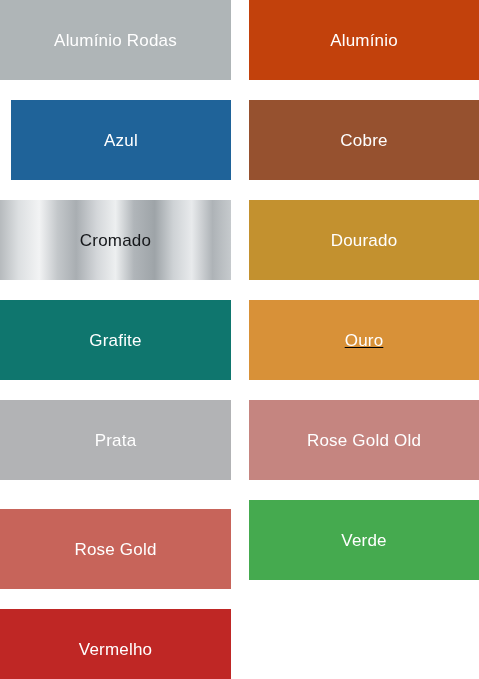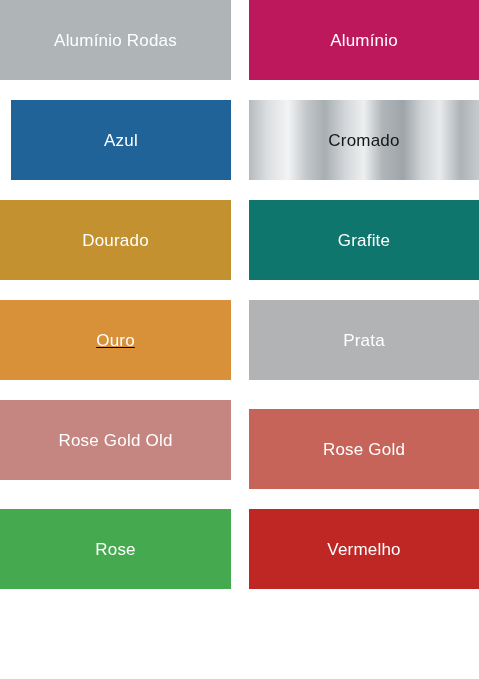--- a/index.html
+++ b/index.html
@@ -50,25 +50,28 @@
   .swatch.light-text .swatch-label { color: #ffffff; }
   .swatch.dark-text  .swatch-label { color: #15171a; }
 </style>
 </head>
 <body>
 
 <div id="swatch-grid">
     <div class="swatch light-text" style="background: rgb(175, 181, 183);">
       <span class="swatch-label">Alumínio Rodas</span>
     </div>
-    <div class="swatch light-text" style="background: #be185d;">
+    <div class="swatch light-text" style="background: #c2410c;">
       <span class="swatch-label">Alumínio</span>
     </div>
     <div class="swatch light-text" style="background: rgb(31, 99, 153); margin-left: 11px;">
       <span class="swatch-label">Azul</span>
+    </div>
+    <div class="swatch light-text" style="background: rgb(150, 81, 47);">
+      <span class="swatch-label">Cobre</span>
     </div>
     <div class="swatch dark-text" style="background: linear-gradient(90deg, rgb(182, 186, 189) 0%, rgb(220, 223, 225) 8%, rgb(242, 243, 244) 17%, rgb(195, 199, 202) 25%, rgb(169, 174, 178) 33%, rgb(212, 215, 218) 42%, rgb(237, 239, 240) 50%, rgb(176, 181, 185) 58%, rgb(158, 164, 168) 67%, rgb(206, 210, 213) 75%, rgb(232, 234, 236) 83%, rgb(174, 179, 183) 92%, rgb(198, 202, 205) 100%);">
       <span class="swatch-label">Cromado</span>
     </div>
     <div class="swatch light-text" style="background: rgb(195, 145, 47);">
       <span class="swatch-label">Dourado</span>
     </div>
     <div class="swatch light-text" style="background: #0f766e;">
       <span class="swatch-label">Grafite</span>
     </div>
@@ -78,21 +81,21 @@
     <div class="swatch light-text" style="background: rgb(178, 179, 181);">
       <span class="swatch-label">Prata</span>
     </div>
     <div class="swatch light-text" style="background: rgb(197, 133, 128);">
       <span class="swatch-label">Rose Gold Old</span>
     </div>
     <div class="swatch light-text" style="background: rgb(199, 100, 90); margin-top: 9px;">
       <span class="swatch-label">Rose Gold</span>
     </div>
     <div class="swatch light-text" style="background: rgb(69, 170, 79);">
-      <span class="swatch-label">Rose</span>
+      <span class="swatch-label">Verde</span>
     </div>
     <div class="swatch light-text" style="background: rgb(191, 39, 37);">
       <span class="swatch-label">Vermelho</span>
     </div>
     <div class="swatch empty">
       <span class="swatch-label"></span>
     </div>
   </div>
 
 </body></html>

